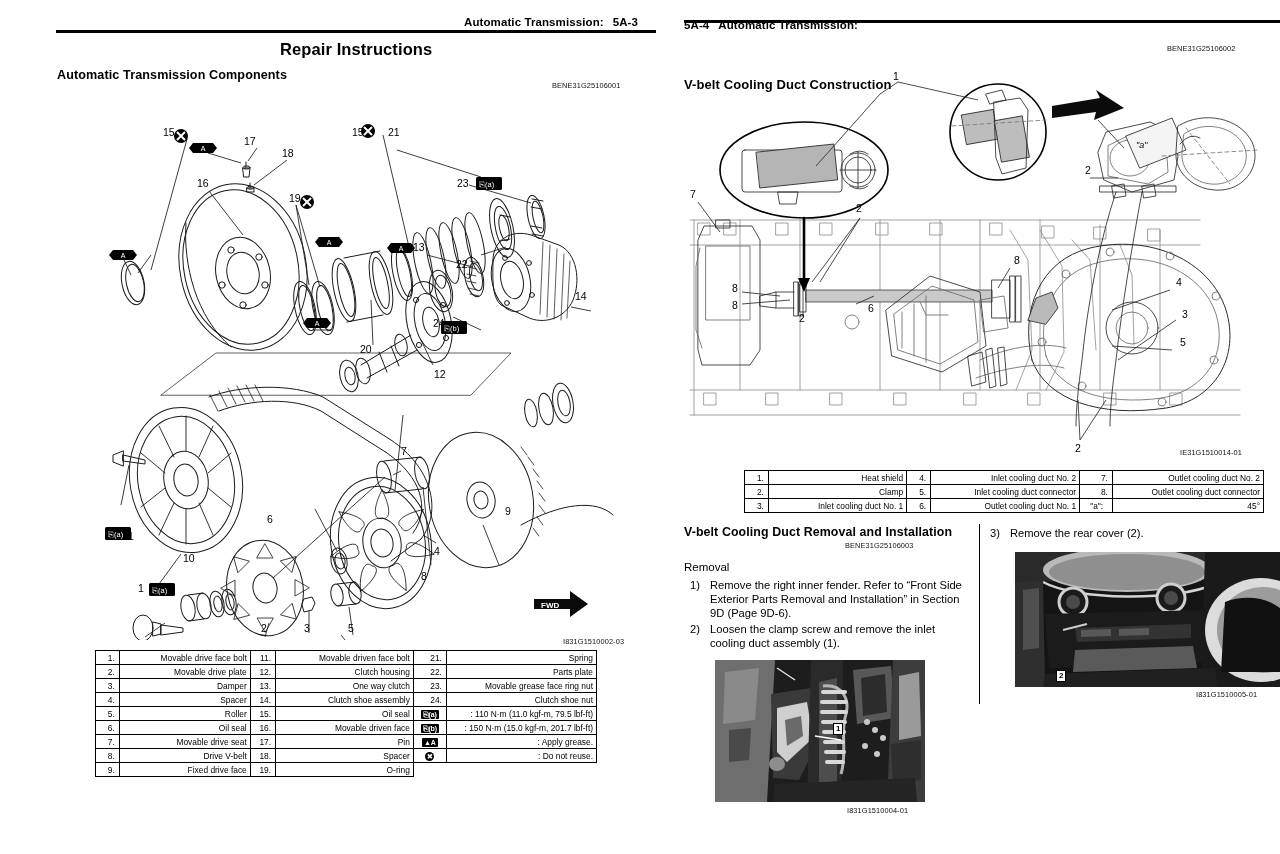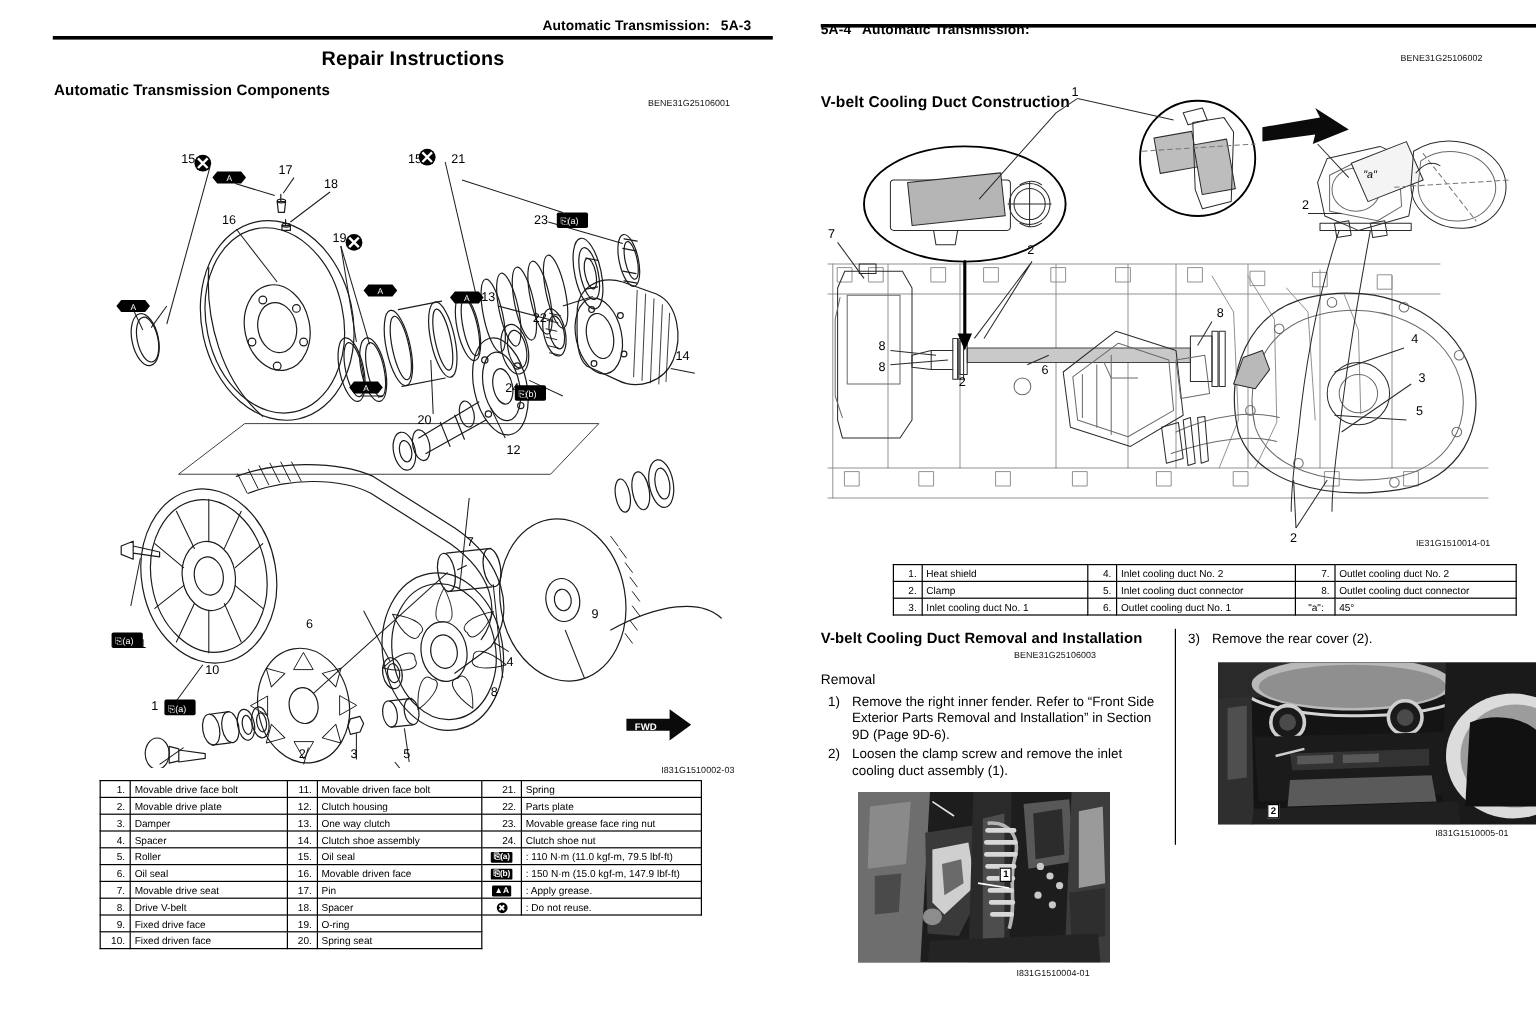--- a/index.html
+++ b/index.html
@@ -5,21 +5,21 @@
   html,body{margin:0;padding:0;background:#fff;}
   body{
     width:1280px;height:854px;
     font-family:"Liberation Sans","DejaVu Sans",sans-serif;
     color:#000;
     -webkit-font-smoothing:antialiased;
     position:relative;
     overflow:hidden;
   }
   .page{position:absolute;top:0;left:0;width:1280px;height:854px;}
-  .col-left{position:absolute;left:4px;top:0;width:650px;height:616px;}
+  .col-left{position:absolute;left:16px;top:0;width:650px;height:616px;}
   .col-right{position:absolute;left:672px;top:0;width:608px;height:854px;}
   .spine{position:absolute;left:659px;top:0;width:1px;height:854px;background:#ffffff;}
 
   
   .runhead{position:absolute;font-size:11.5px;font-weight:bold;letter-spacing:.1px;}
   .runhead .pg{margin-left:9px;}
   .rule{position:absolute;background:#000;}
 
   
   .h1{position:absolute;font-size:16.5px;font-weight:bold;letter-spacing:.1px;text-align:center;}
@@ -27,21 +27,21 @@
   .h3{position:absolute;font-size:11.5px;font-weight:normal;}
   .figcode{position:absolute;font-size:7.4px;letter-spacing:.1px;color:#111;font-family:"Liberation Sans",sans-serif;}
   .body-t{position:absolute;font-size:11.2px;line-height:14.2px;}
   .body-t .num{position:absolute;left:0;}
   .body-t .txt{display:block;margin-left:20px;}
 
   
   table.parts{position:absolute;border-collapse:collapse;font-size:8.4px;}
   table.parts td{border:1px solid #000;padding:1px 3px 1px 3px;height:11px;vertical-align:middle;}
   table.parts td.n{text-align:right;width:20px;padding-right:4px;white-space:nowrap;}
-  table.parts td.l{text-align:left;white-space:nowrap;}
+  table.parts td.l{text-align:right;white-space:nowrap;}
   table.parts td.sym{text-align:center;width:30px;}
   table.parts td.nb{border:none;}
 
   
   .sym-torque{display:inline-block;background:#000;color:#fff;font-weight:bold;font-size:7px;
     padding:0px 2px;border-radius:1px;line-height:9px;letter-spacing:-.2px;}
   .sym-grease{display:inline-block;background:#000;color:#fff;font-weight:bold;font-size:7px;
     padding:0px 2px;border-radius:1px;line-height:9px;}
   .sym-noreuse{display:inline-block;width:9px;height:9px;border-radius:50%;background:#000;color:#fff;
     font-size:7.5px;line-height:9px;text-align:center;font-weight:bold;}
@@ -401,21 +401,21 @@
           <td class="l">Oil seal</td>
           <td class="sym"><span class="sym-torque">⎘(a)</span></td>
           <td class="l">: <span>110 N·m (11.0 kgf-m, 79.5 lbf-ft)</span></td>
         </tr>
         <tr>
           <td class="n">6.</td>
           <td class="l">Oil seal</td>
           <td class="n">16.</td>
           <td class="l">Movable driven face</td>
           <td class="sym"><span class="sym-torque">⎘(b)</span></td>
-          <td class="l">: <span>150 N·m (15.0 kgf-m, 147.9 lbf-ft)</span></td>
+          <td class="l">: <span>150 N·m (15.0 kgf-m, 201.7 lbf-ft)</span></td>
         </tr>
         <tr>
           <td class="n">7.</td>
           <td class="l">Movable drive seat</td>
           <td class="n">17.</td>
           <td class="l">Pin</td>
           <td class="sym"><span class="sym-grease">▲A</span></td>
           <td class="l">: <span>Apply grease.</span></td>
         </tr>
         <tr>
@@ -424,28 +424,20 @@
           <td class="n">18.</td>
           <td class="l">Spacer</td>
           <td class="sym"><span class="sym-noreuse">✖</span></td>
           <td class="l">: <span>Do not reuse.</span></td>
         </tr>
         <tr>
           <td class="n">9.</td>
           <td class="l">Fixed drive face</td>
           <td class="n">19.</td>
           <td class="l">O-ring</td>
-          <td class="nb"></td>
-          <td class="nb"></td>
-        </tr>
-        <tr>
-          <td class="n">10.</td>
-          <td class="l">Fixed driven face</td>
-          <td class="n">20.</td>
-          <td class="l">Spring seat</td>
           <td class="nb"></td>
           <td class="nb"></td>
         </tr>
       </tbody>
     </table>
   </div>
 
   <div class="col-right">
 
     <div class="runhead" style="left:12px;top:19px;">

